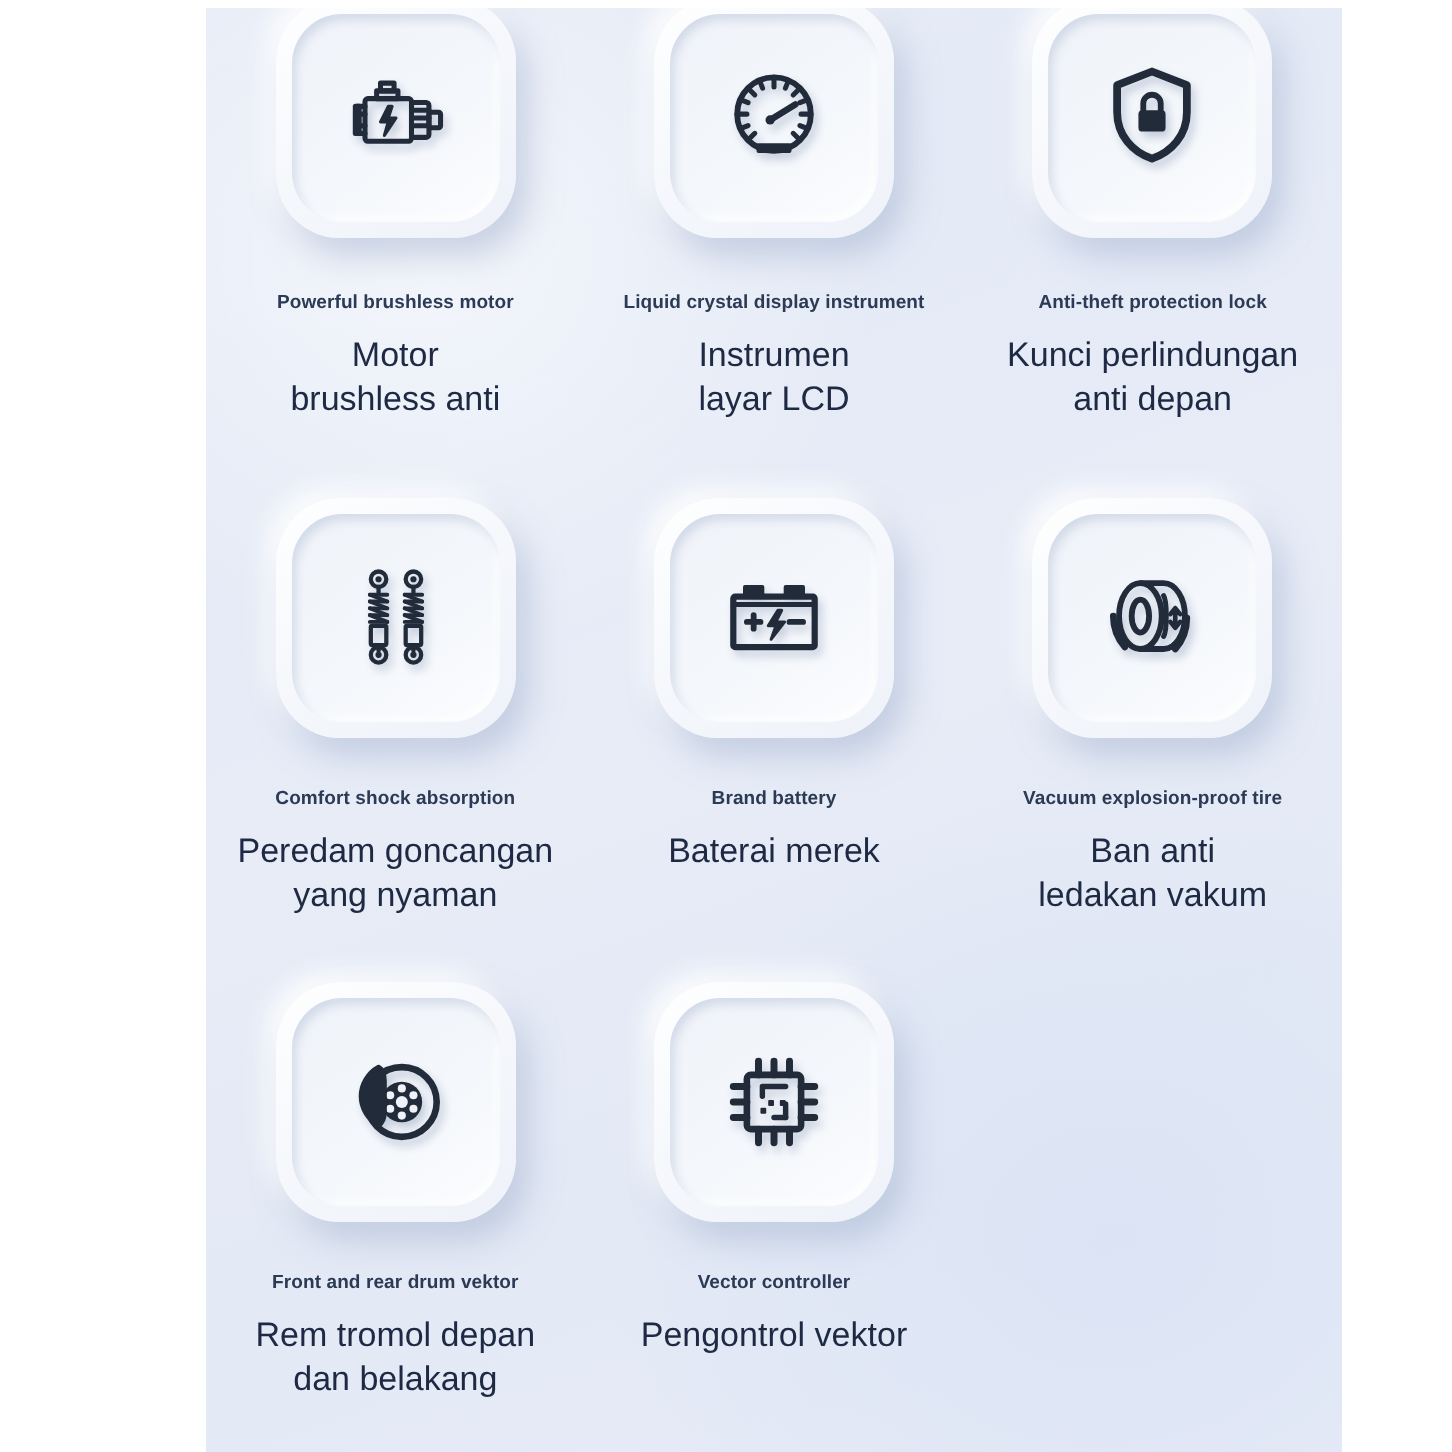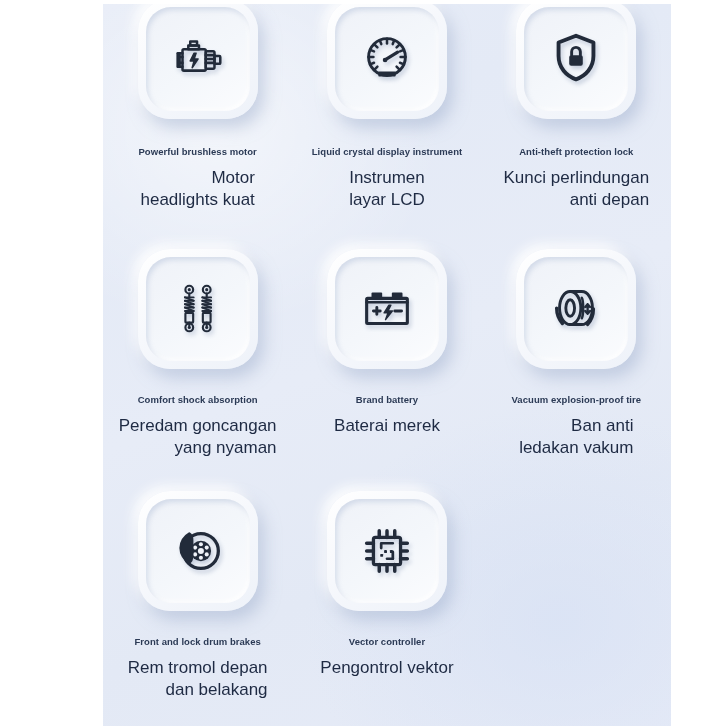--- a/index.html
+++ b/index.html
@@ -121,21 +121,21 @@
     text-align: center;
     line-height: 1.2;
     white-space: nowrap;
   }
 
   .cap-id {
     margin-top: 10px;
     font-size: 17px;
     font-weight: 400;
     color: #1e2a43;
-    text-align: right;
+    text-align: center;
     line-height: 1.28;
     max-width: 182px;
   }
 
   
   .row1 .tile { margin-top: -5px; }
   .row1 .cap-en { margin-top: 27px; }
 
   .row3 .cap-id { max-width: 190px; }
 </style>
@@ -160,21 +160,21 @@
                 <path d="M16 26h-4v4h4M16 36h-4v4h4"></path>
                 <path d="M11 26h2v14h-2z"></path>
                 <path d="M28 26l-4 8h4l-2 7 6-9h-4l2-6z" fill="#222b3a" stroke-width="1.6"></path>
               </svg>
             </span>
           </div>
         </div>
         <div class="cap-en">Powerful brushless motor</div>
         <div class="cap-id">
           <span>Motor</span><br>
-          <span>headlights kuat</span>
+          <span>brushless anti</span>
         </div>
       </div>
 
       <div class="cell row1">
         <div class="tile">
           <div class="tile-inner">
             <span class="icon-wrap">
               <svg viewBox="0 0 64 64" fill="none" stroke="#222b3a" stroke-width="3" stroke-linecap="round" stroke-linejoin="round">
                 <circle cx="32" cy="30" r="19"></circle>
                 <g stroke-width="2.6">
@@ -324,21 +324,21 @@
                   <circle cx="41" cy="35.5" r="2.1"></circle>
                   <circle cx="35" cy="39" r="2.1"></circle>
                   <circle cx="29" cy="35.5" r="2.1"></circle>
                   <circle cx="29" cy="28.5" r="2.1"></circle>
                 </g>
                 <path d="M23 14c-5.5 3-9 9-9 15s3.5 12 9 15c2.5-1.5 3-4 3-7V21c0-3-.5-5.5-3-7z" fill="#222b3a" stroke="#222b3a" stroke-width="2.5"></path>
               </svg>
             </span>
           </div>
         </div>
-        <div class="cap-en">Front and lock drum brakes</div>
+        <div class="cap-en">Front and rear drum vektor</div>
         <div class="cap-id">
           <span>Rem tromol depan</span><br>
           <span>dan belakang</span>
         </div>
       </div>
 
 
       <div class="cell row3">
         <div class="tile">
           <div class="tile-inner">

